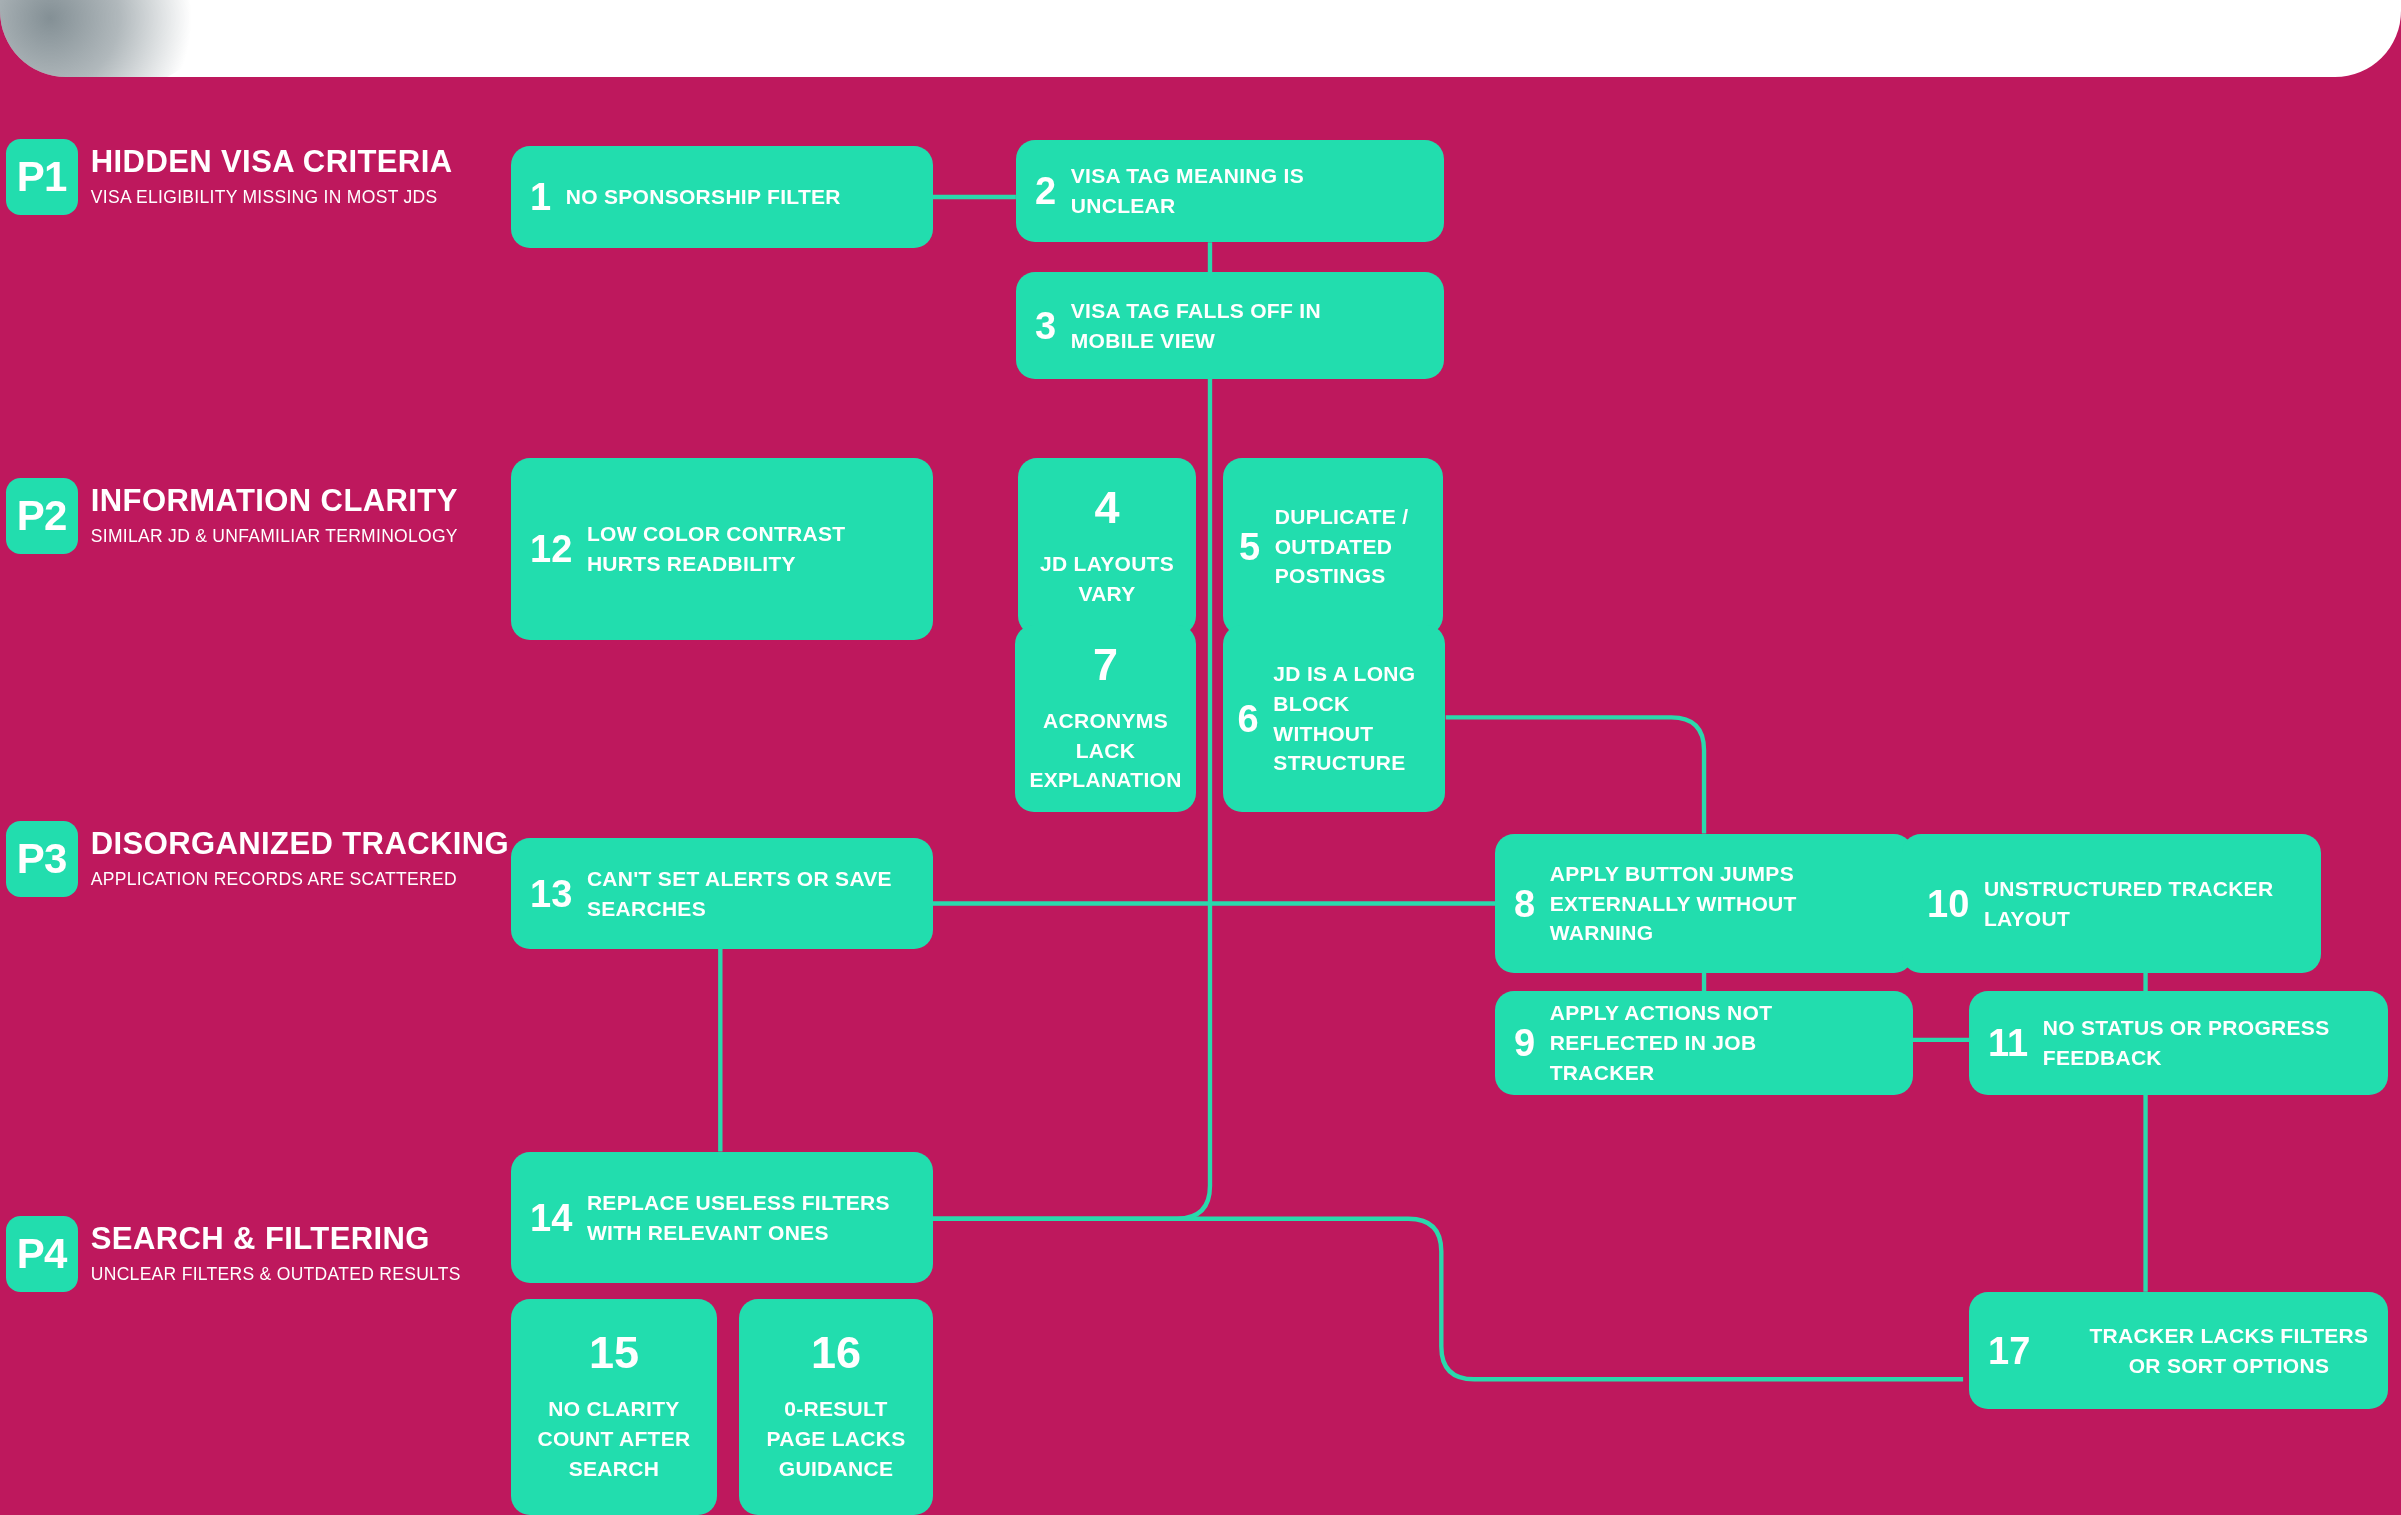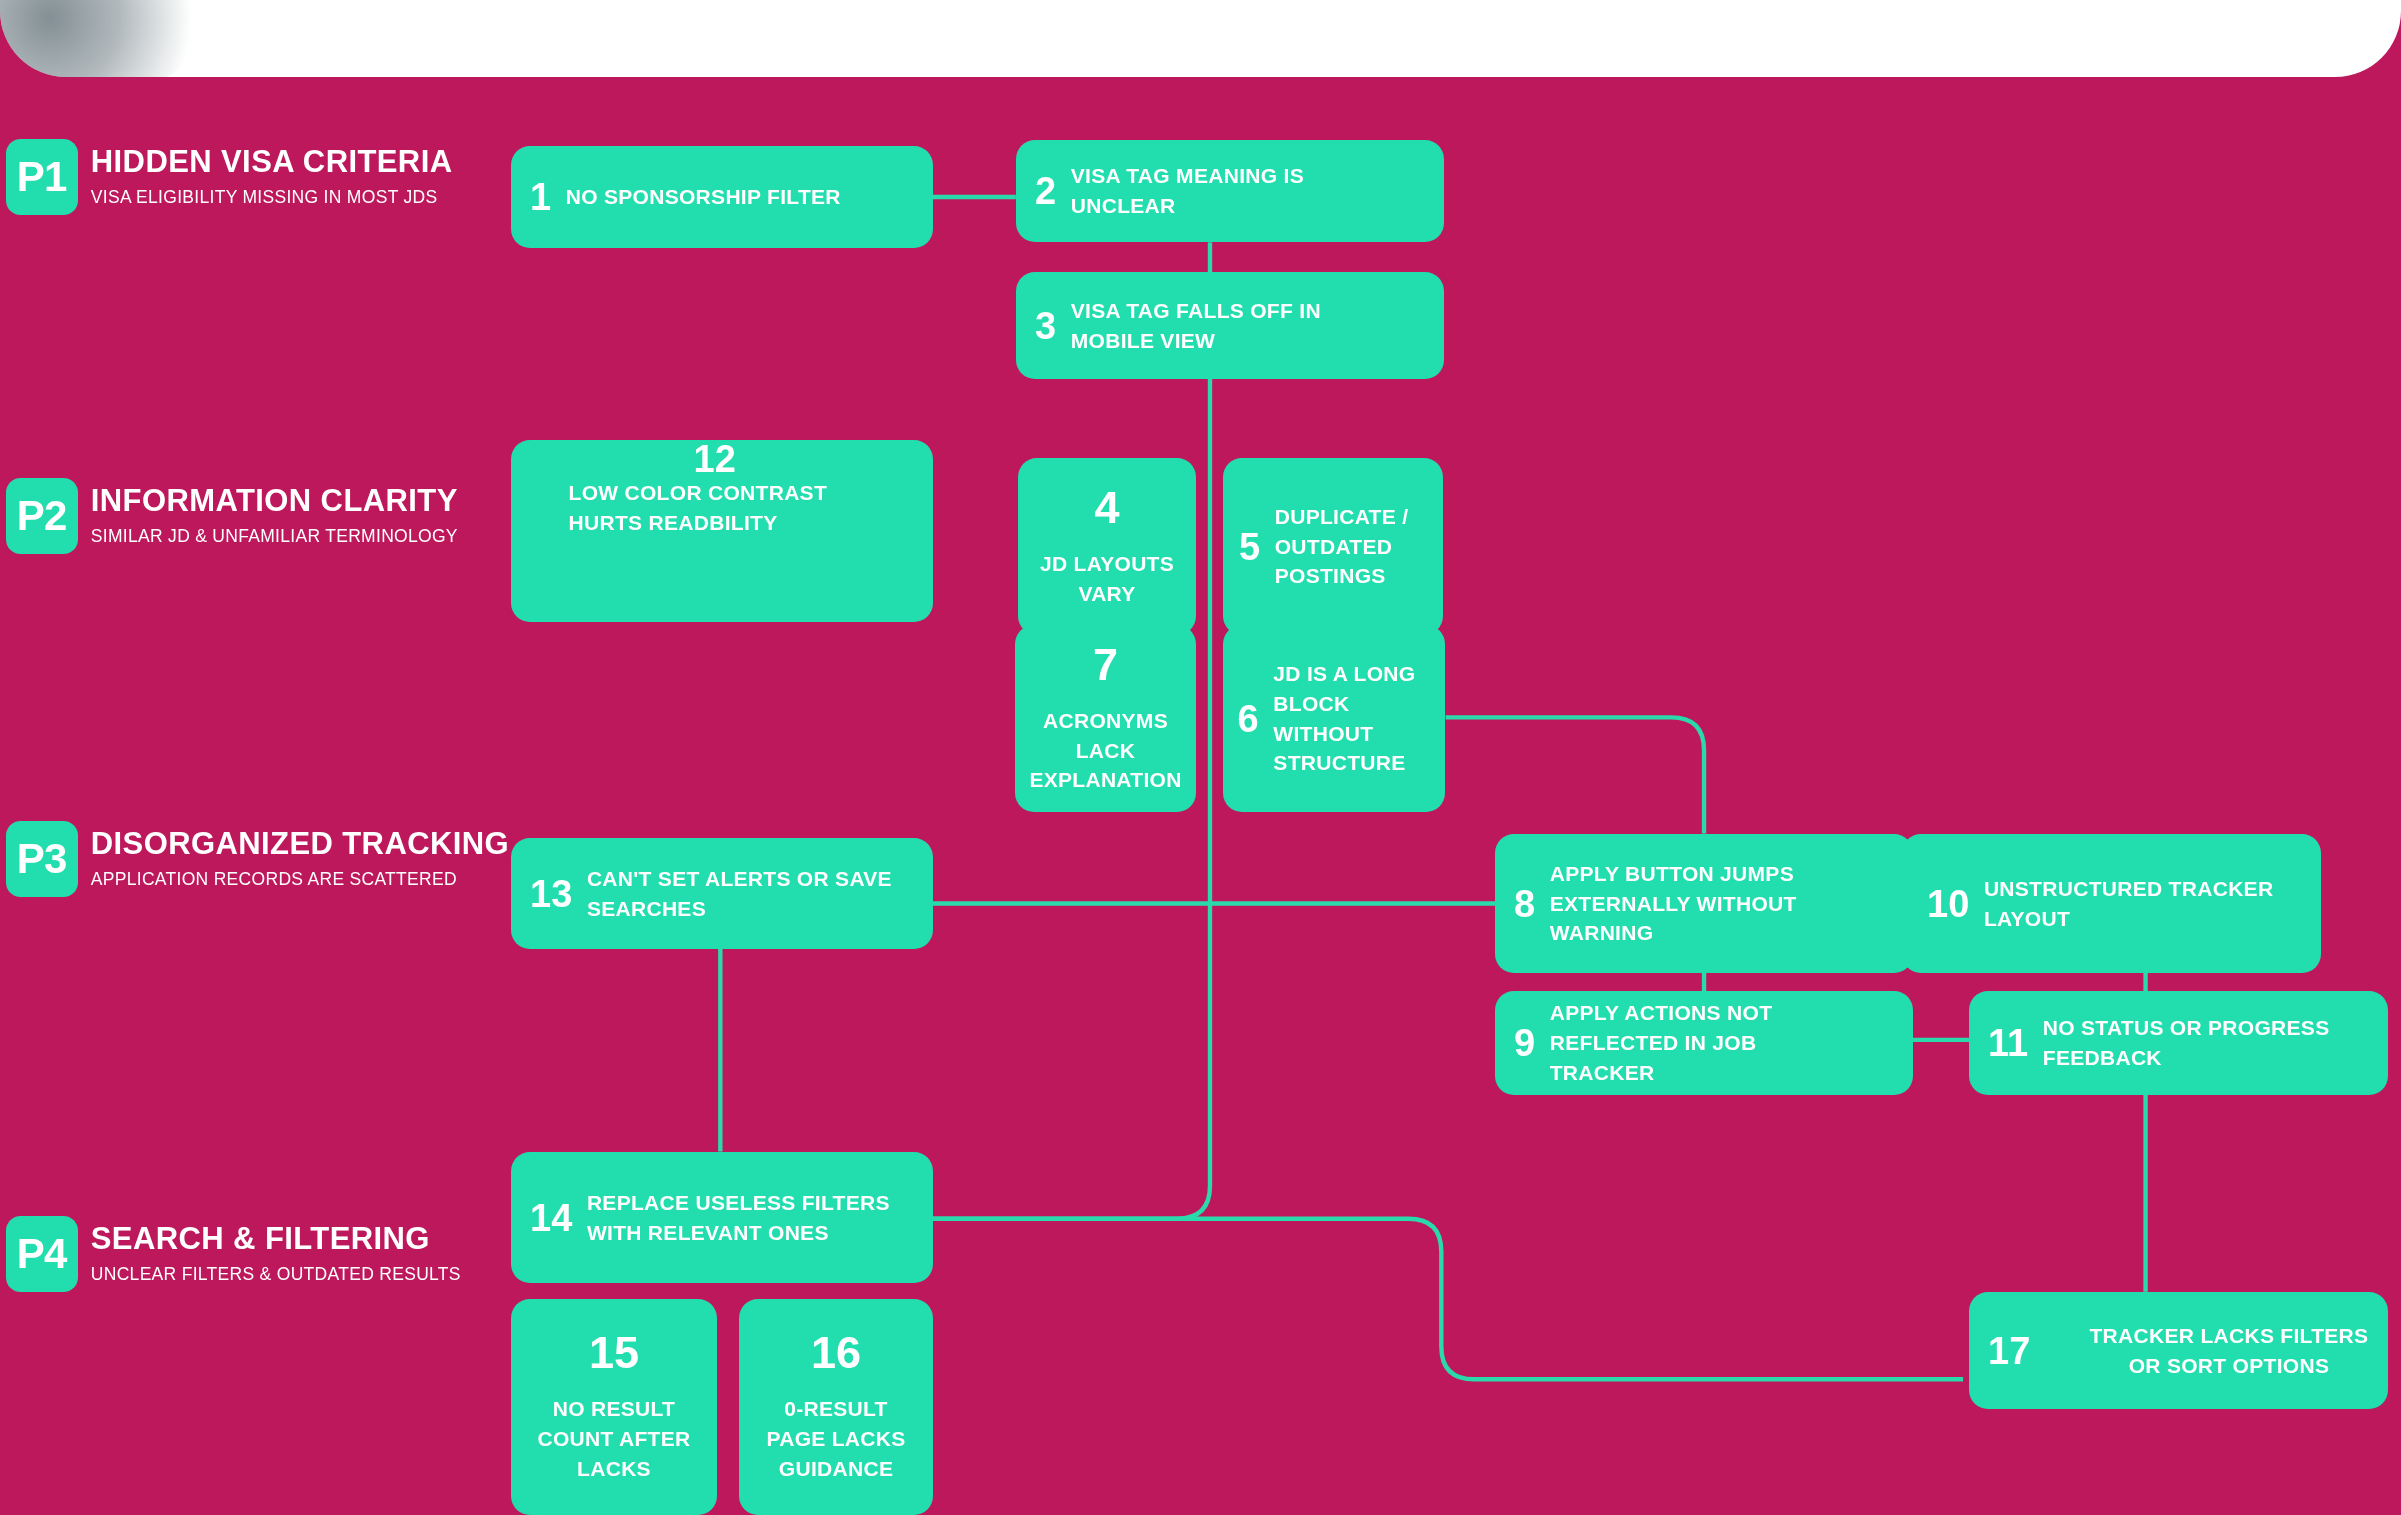--- a/index.html
+++ b/index.html
@@ -183,21 +183,21 @@
   <div class="node stack" style="left:1015px; top:625px; width:181px; height:187px;">
     <span class="num">7</span>
     <span class="txt">ACRONYMS LACK EXPLANATION</span>
   </div>
 
   <div class="node" style="left:1223px; top:625px; width:222px; height:187px; padding:0 14.6px;">
     <span class="num">6</span>
     <span class="txt" style="max-width:146px;">JD  IS A LONG BLOCK WITHOUT STRUCTURE</span>
   </div>
 
-  <div class="node" style="left:511px; top:440px; width:422px; height:182px;flex-direction:column;">
+  <div class="node" style="left:511px; top:458px; width:422px; height:182px;">
     <span class="num">12</span>
     <span class="txt" style="max-width:307px;">LOW COLOR CONTRAST HURTS READBILITY</span>
   </div>
 
   <div class="node" style="left:511px; top:838px; width:422px; height:111px;">
     <span class="num">13</span>
     <span class="txt" style="max-width:314px;">CAN'T SET ALERTS OR SAVE SEARCHES</span>
   </div>
 
   <div class="node" style="left:1495px; top:834px; width:418px; height:139px;">
@@ -220,21 +220,21 @@
     <span class="txt" style="max-width:307px;">NO STATUS OR PROGRESS FEEDBACK</span>
   </div>
 
   <div class="node" style="left:511px; top:1152px; width:422px; height:131px;">
     <span class="num">14</span>
     <span class="txt" style="max-width:307px;">REPLACE USELESS FILTERS WITH RELEVANT ONES</span>
   </div>
 
   <div class="node stack" style="left:511px; top:1299px; width:206px; height:216px;">
     <span class="num">15</span>
-    <span class="txt">NO RESULT COUNT AFTER LACKS</span>
+    <span class="txt">NO CLARITY COUNT AFTER SEARCH</span>
   </div>
 
   <div class="node stack" style="left:739px; top:1299px; width:194px; height:216px;">
     <span class="num">16</span>
     <span class="txt">0-RESULT PAGE LACKS GUIDANCE</span>
   </div>
 
   <div class="node" style="left:1969px; top:1292px; width:419px; height:117px;gap:44px;">
     <span class="num">17</span>
     <span class="txt" style="max-width:307px;text-align:center;">TRACKER LACKS FILTERS OR SORT OPTIONS</span>

